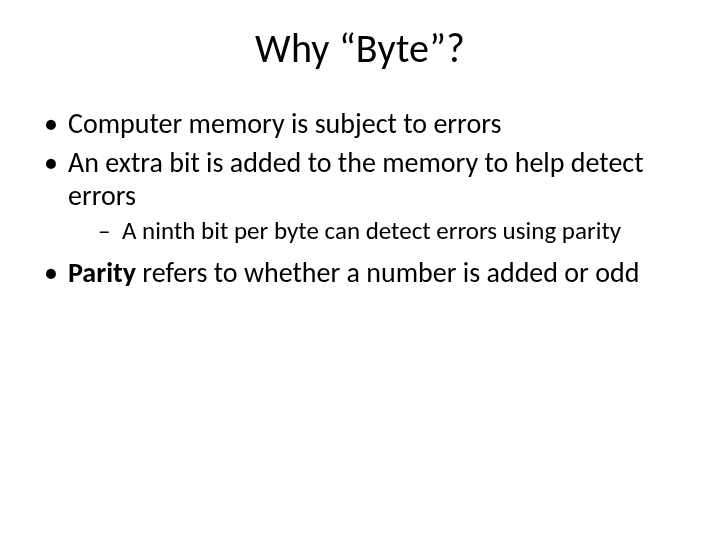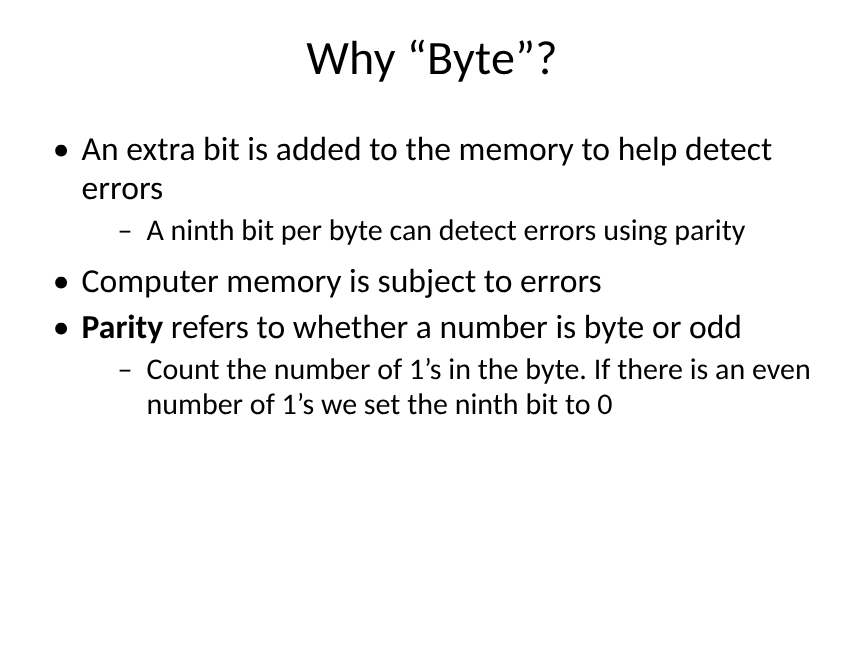--- a/index.html
+++ b/index.html
@@ -68,32 +68,27 @@
   .bi { font-weight: 700; }
 </style>
 </head>
 <body>
 
 <div class="slide">
   <h1 class="title">Why “Byte”?</h1>
 
   <ul class="level1">
     <li>
+      <span>Computer memory is subject to errors</span>
+    </li>
+    <li>
       <span>An extra bit is added to the memory to help detect errors</span>
       <ul class="level2">
         <li>
           <span>A ninth bit per byte can detect errors using parity</span>
         </li>
       </ul>
     </li>
     <li>
-      <span>Computer memory is subject to errors</span>
-    </li>
-    <li>
-      <span class="bi">Parity</span><span> refers to whether a number is byte or odd</span>
-      <ul class="level2">
-        <li>
-          <span>Count the number of 1’s in the byte. If there is an even number of 1’s we set the ninth bit to 0</span>
-        </li>
-      </ul>
+      <span class="bi">Parity</span><span> refers to whether a number is added or odd</span>
     </li>
   </ul>
 </div>
 
 </body></html>

